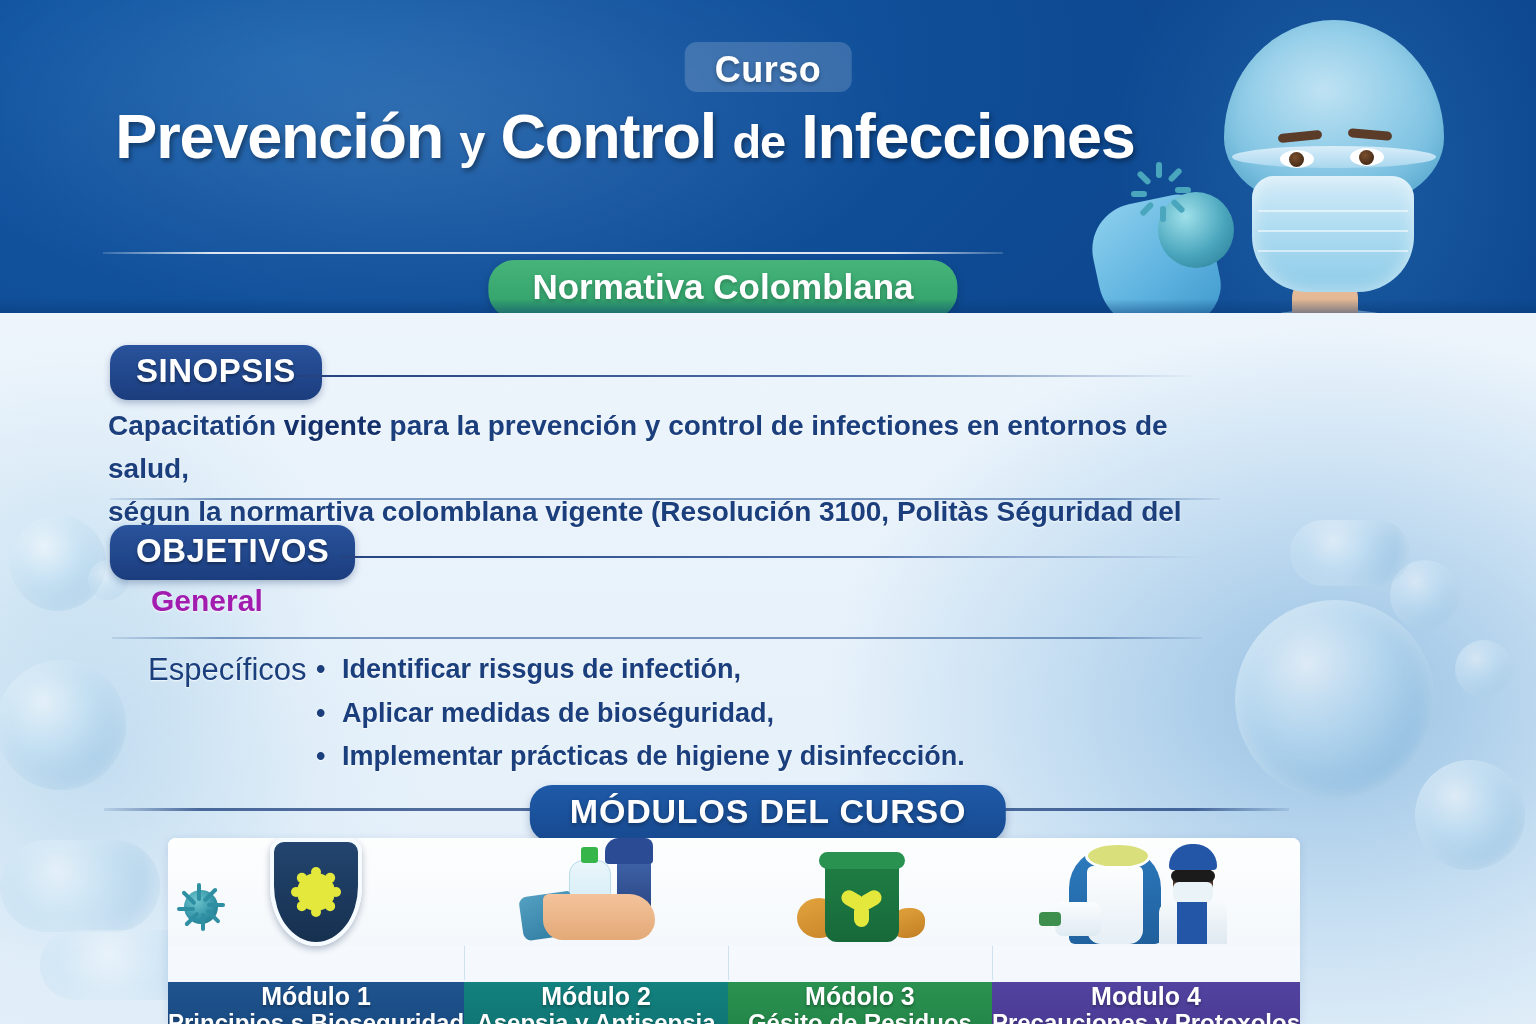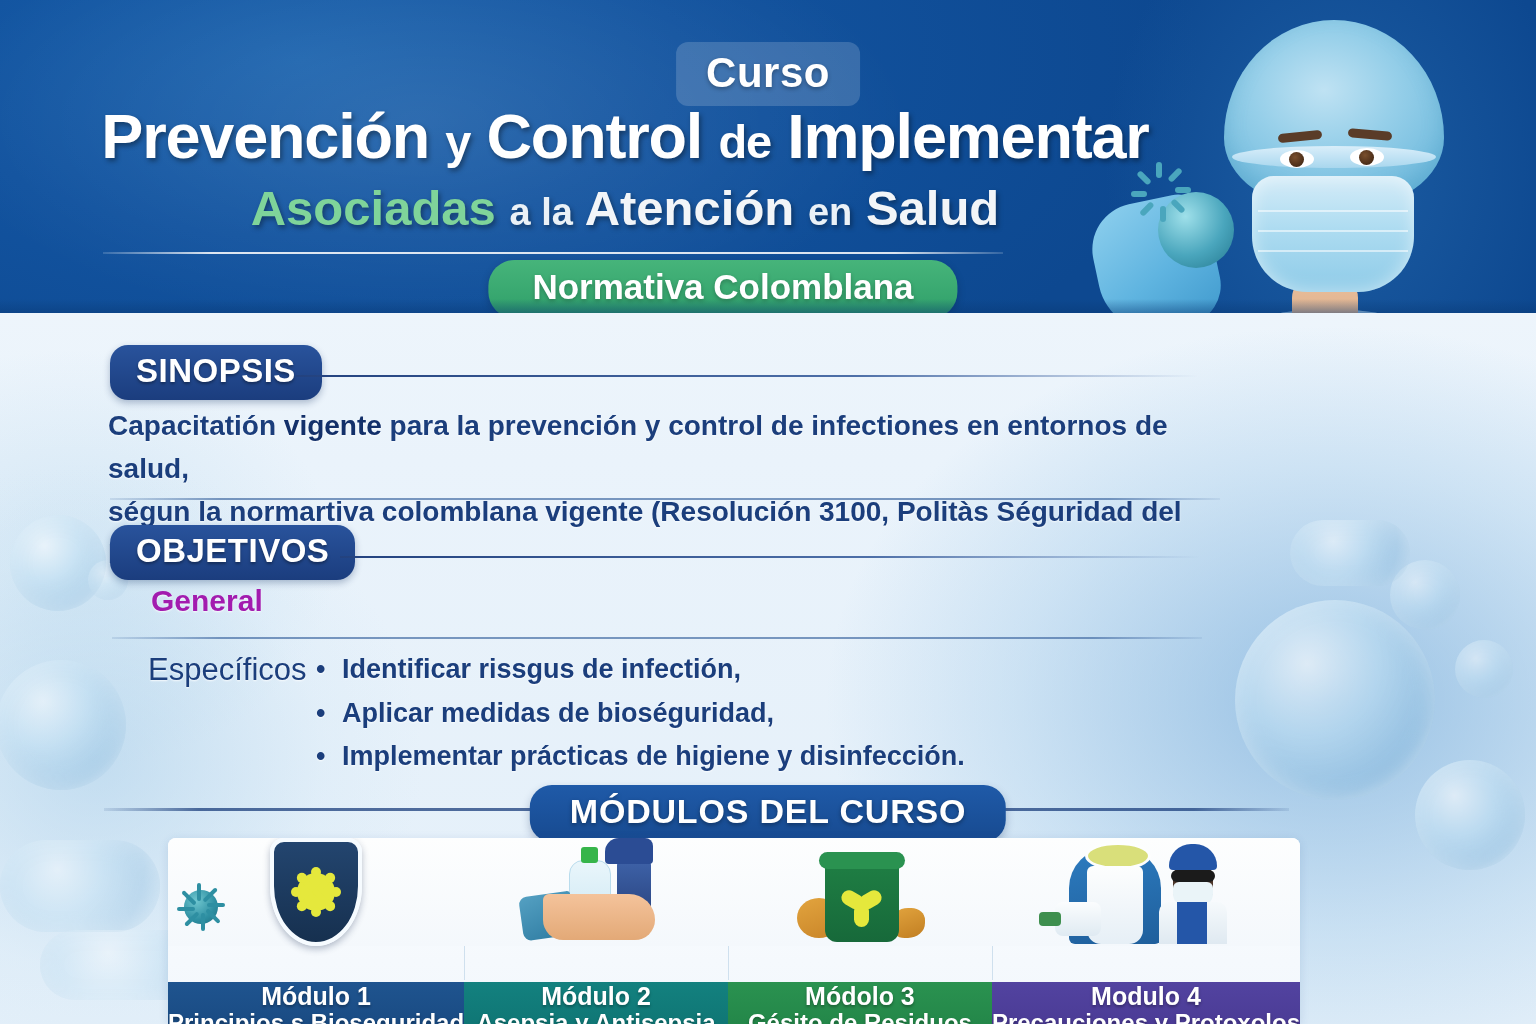--- a/index.html
+++ b/index.html
@@ -86,22 +86,22 @@
   .n-germ{
     position:absolute;left:52px;top:192px;width:76px;height:76px;border-radius:50%;
     background:radial-gradient(circle at 36% 32%, #9fe0ea 0%, #4aa6bd 55%, #23788f 100%);
   }
   .n-germ .sp{position:absolute;width:6px;height:16px;background:#4aa6bd;border-radius:4px;transform-origin:50% 0;}
 
   
   .curso-badge{
     position:absolute;left:50%;transform:translateX(-50%);top:42px;
     background:rgba(255,255,255,.17);border-radius:12px;
-    padding:7px 30px 9px;
-    color:#ffffff;font-size:42px;font-weight:bold;letter-spacing:.5px;
+    padding:7px 30px 1px;
+    color:#ffffff;font-size:36px;font-weight:bold;letter-spacing:.5px;
     text-shadow:0 2px 4px rgba(0,0,0,.30);
     white-space:nowrap;
   }
   .title-1{
     position:absolute;left:90px;top:104px;width:1070px;text-align:center;
     color:#ffffff;font-size:63px;font-weight:bold;line-height:1.02;
     letter-spacing:-1.2px;white-space:nowrap;
     text-shadow:2px 3px 5px rgba(0,0,0,.38);
   }
   .title-1 .lt{font-size:47px;font-weight:bold;}
@@ -326,30 +326,23 @@
       </div>
     </div>
 
     <div class="curso-badge">Curso</div>
 
     <div class="title-1">
       <span>Prevención</span>
       <span class="lt">y</span>
       <span>Control</span>
       <span class="lt">de</span>
-      <span>Implementar</span>
-    </div>
-
-    <div class="title-2">
-      <span class="g">Asociadas</span>
-      <span class="sm">a la</span>
-      <span class="w">Atención</span>
-      <span class="sm">en</span>
-      <span class="w">Salud</span>
-    </div>
+      <span>Infecciones</span>
+    </div>
+
 
     <div class="title-rule"></div>
     <div class="norm-badge">Normativa Colomblana</div>
     <div class="header-bottom-fade"></div>
   </div>
 
   <div class="pill sinopsis">SINOPSIS</div>
   <div class="pill-rule r1"></div>
 
   <div class="sinopsis-text">

